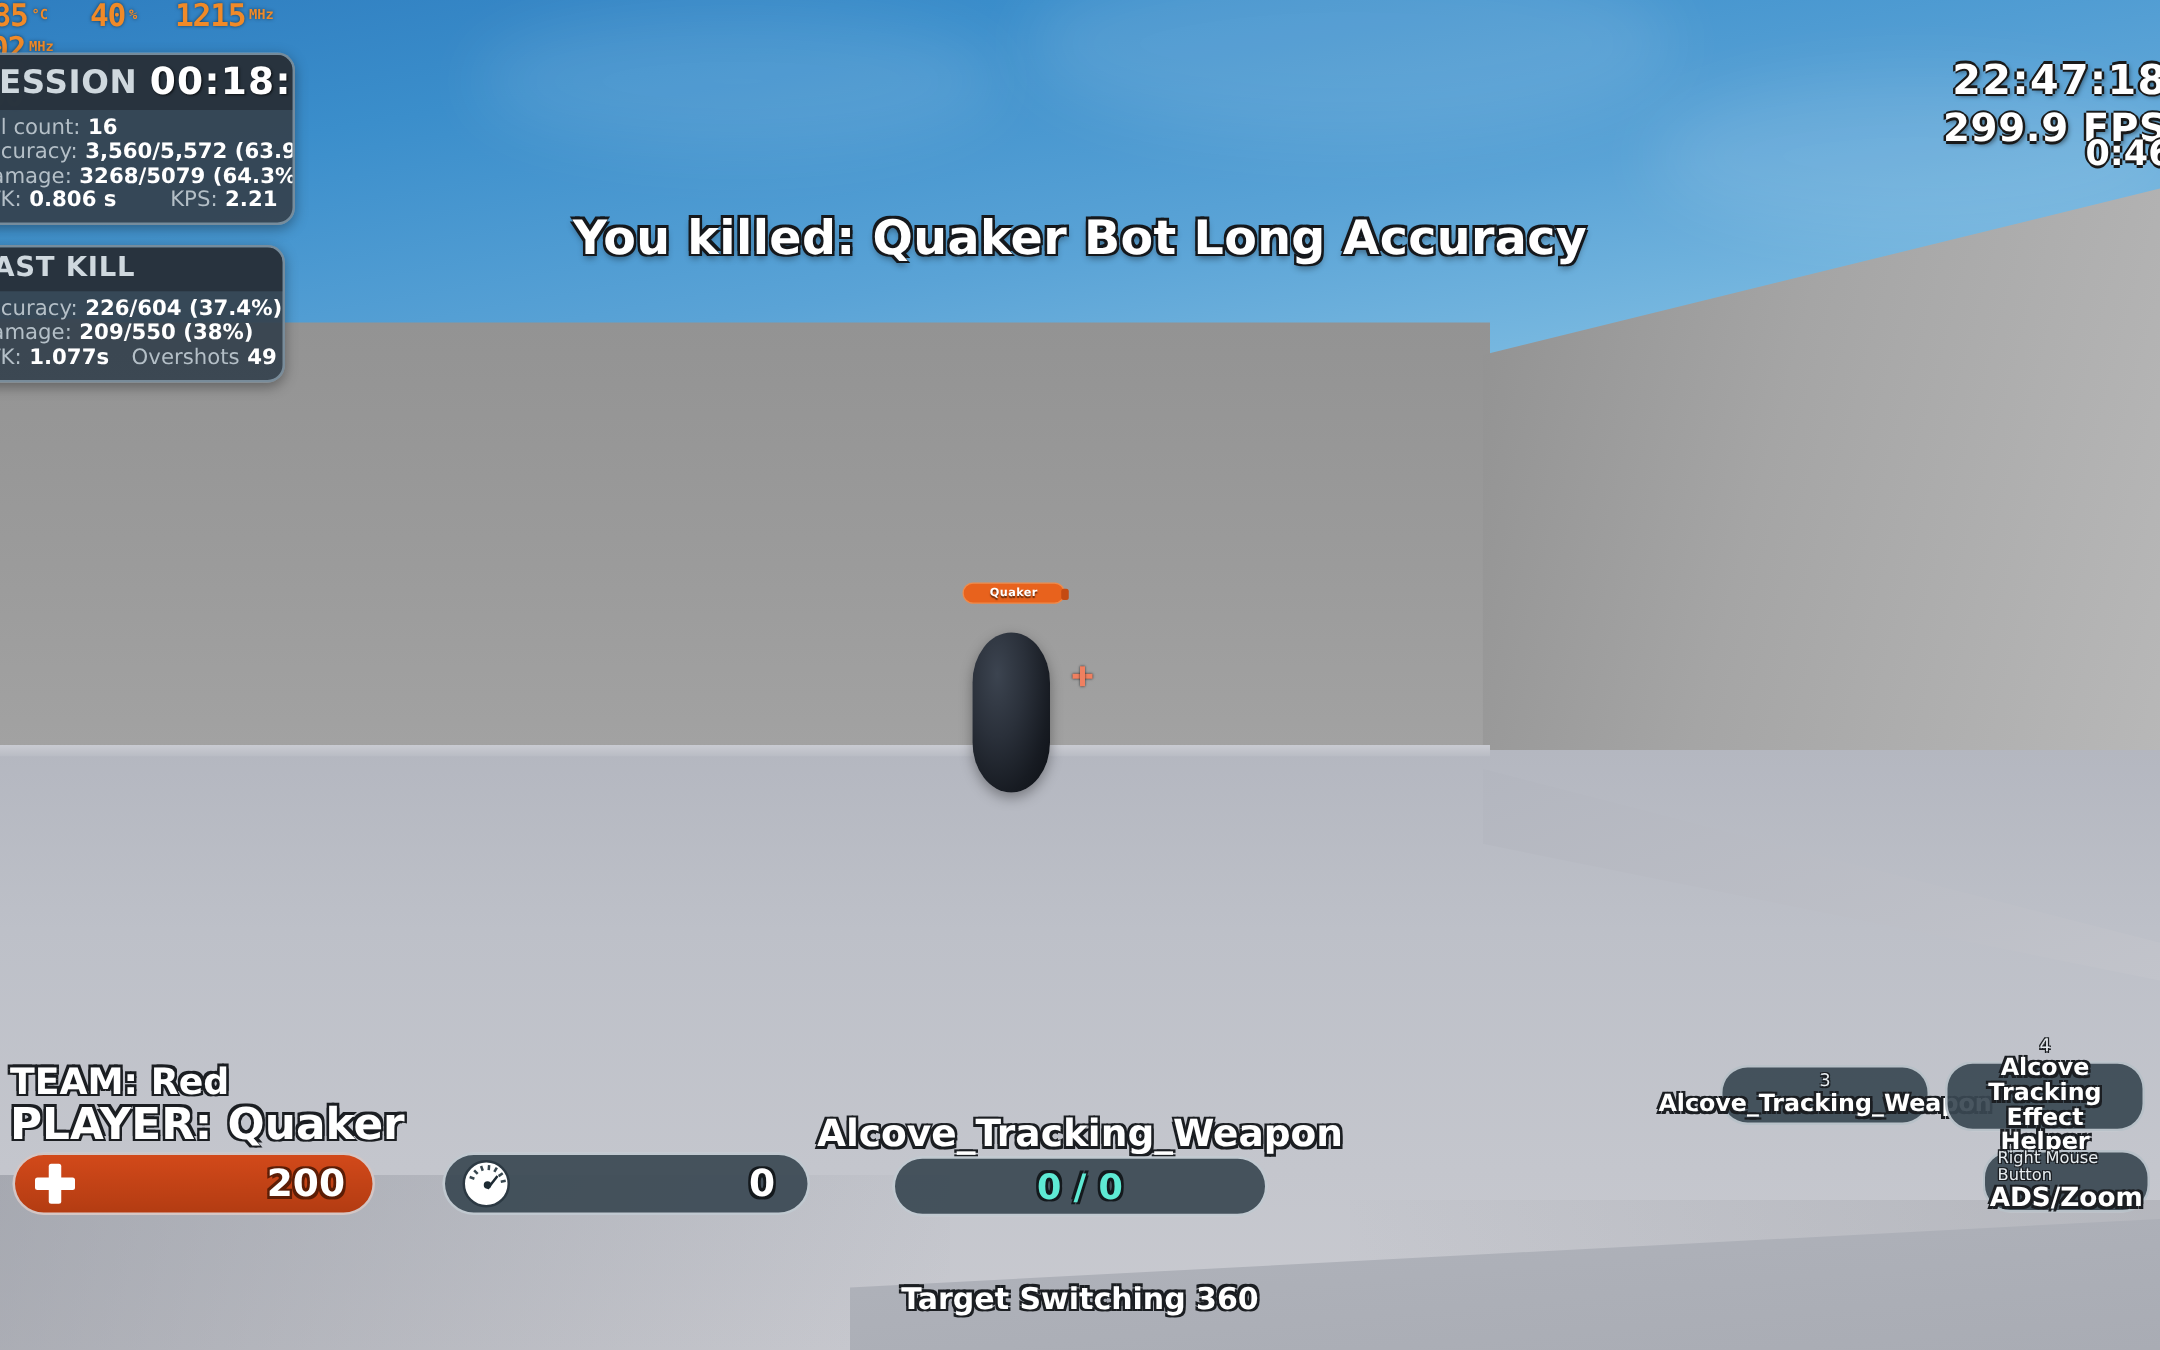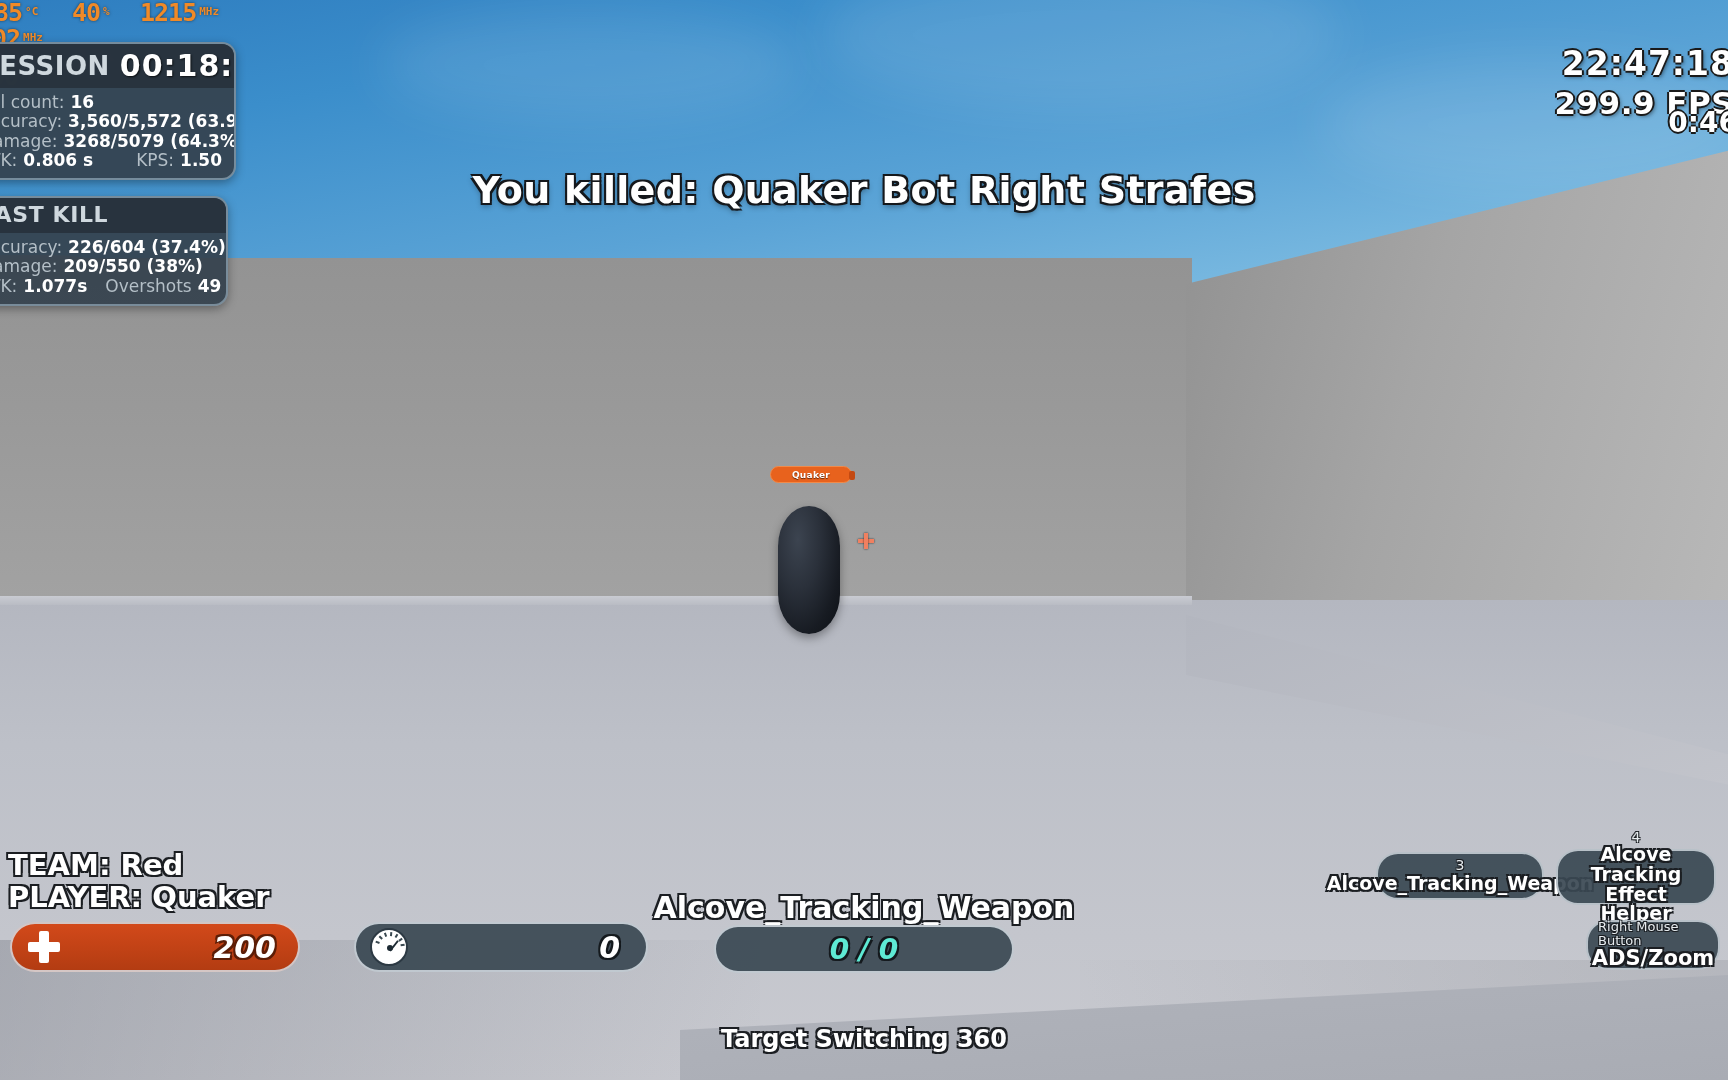--- a/index.html
+++ b/index.html
@@ -158,28 +158,28 @@
   .outline {
     color:#fff;
     text-shadow:-2px -2px 0 #1b1e22, 2px -2px 0 #1b1e22, -2px 2px 0 #1b1e22,
                  2px 2px 0 #1b1e22;
   }
   .team-line {
     position:absolute; left:8px; top:848px; font-size:29px; font-weight:bold;
     font-family:"DejaVu Sans", sans-serif;
   }
   .player-line {
-    position:absolute; left:8px; top:880px; font-size:29px; font-weight:bold;
+    position:absolute; left:8px; top:880px; font-size:35px; font-weight:bold;
     font-family:"DejaVu Sans", sans-serif;
   }
 
   .pill {
     position:absolute; border-radius:28px;
     border:2px solid rgba(214,221,228,.85);
-    display:flex; align-items:center;font-style:italic;
+    display:flex; align-items:center;
   }
   .health {
     left:10px; top:922px; width:290px; height:50px;
     background:linear-gradient(180deg,#d2491a,#b33c12);
     justify-content:space-between; padding:0 22px 0 16px;
   }
   .health .cross { position:relative; width:32px; height:32px; }
   .health .cross::before, .health .cross::after{
     content:""; position:absolute; background:#fff; border-radius:2px;
   }
@@ -328,21 +328,21 @@
       </div>
       <div class="p-line">
         <span class="p-label">Damage:</span>
         <span class="p-val">3268/5079  (64.3%)</span>
       </div>
       <div class="p-line">
         <span class="p-label">TTK:</span>
         <span class="p-val">0.806 s</span>
         <span class="p-spacer"></span>
         <span class="p-label">KPS:</span>
-        <span class="p-val">1.50</span>
+        <span class="p-val">2.21</span>
       </div>
     </div>
   </div>
 
   <div class="panel" style="left:-36px; top:196px; width:264px;">
     <div class="panel-head panel2-head">
       <div class="panel2-title">LAST KILL</div>
     </div>
     <div class="panel-body">
       <div class="p-line">
@@ -362,21 +362,21 @@
       </div>
     </div>
   </div>
 
   <div class="tr">
     <div class="tr-clock">22:47:18</div>
     <div class="tr-fps">299.9 FPS</div>
   </div>
   <div class="tr-sub">0:46</div>
 
-  <div class="killfeed">You killed: Quaker Bot Right Strafes</div>
+  <div class="killfeed">You killed: Quaker Bot Long Accuracy</div>
 
   <div class="team-line outline">TEAM: Red</div>
   <div class="player-line outline">PLAYER: Quaker</div>
 
   <div class="pill health">
     <span class="cross"></span>
     <span class="num">200</span>
   </div>
 
   <div class="pill ammo-speed">

